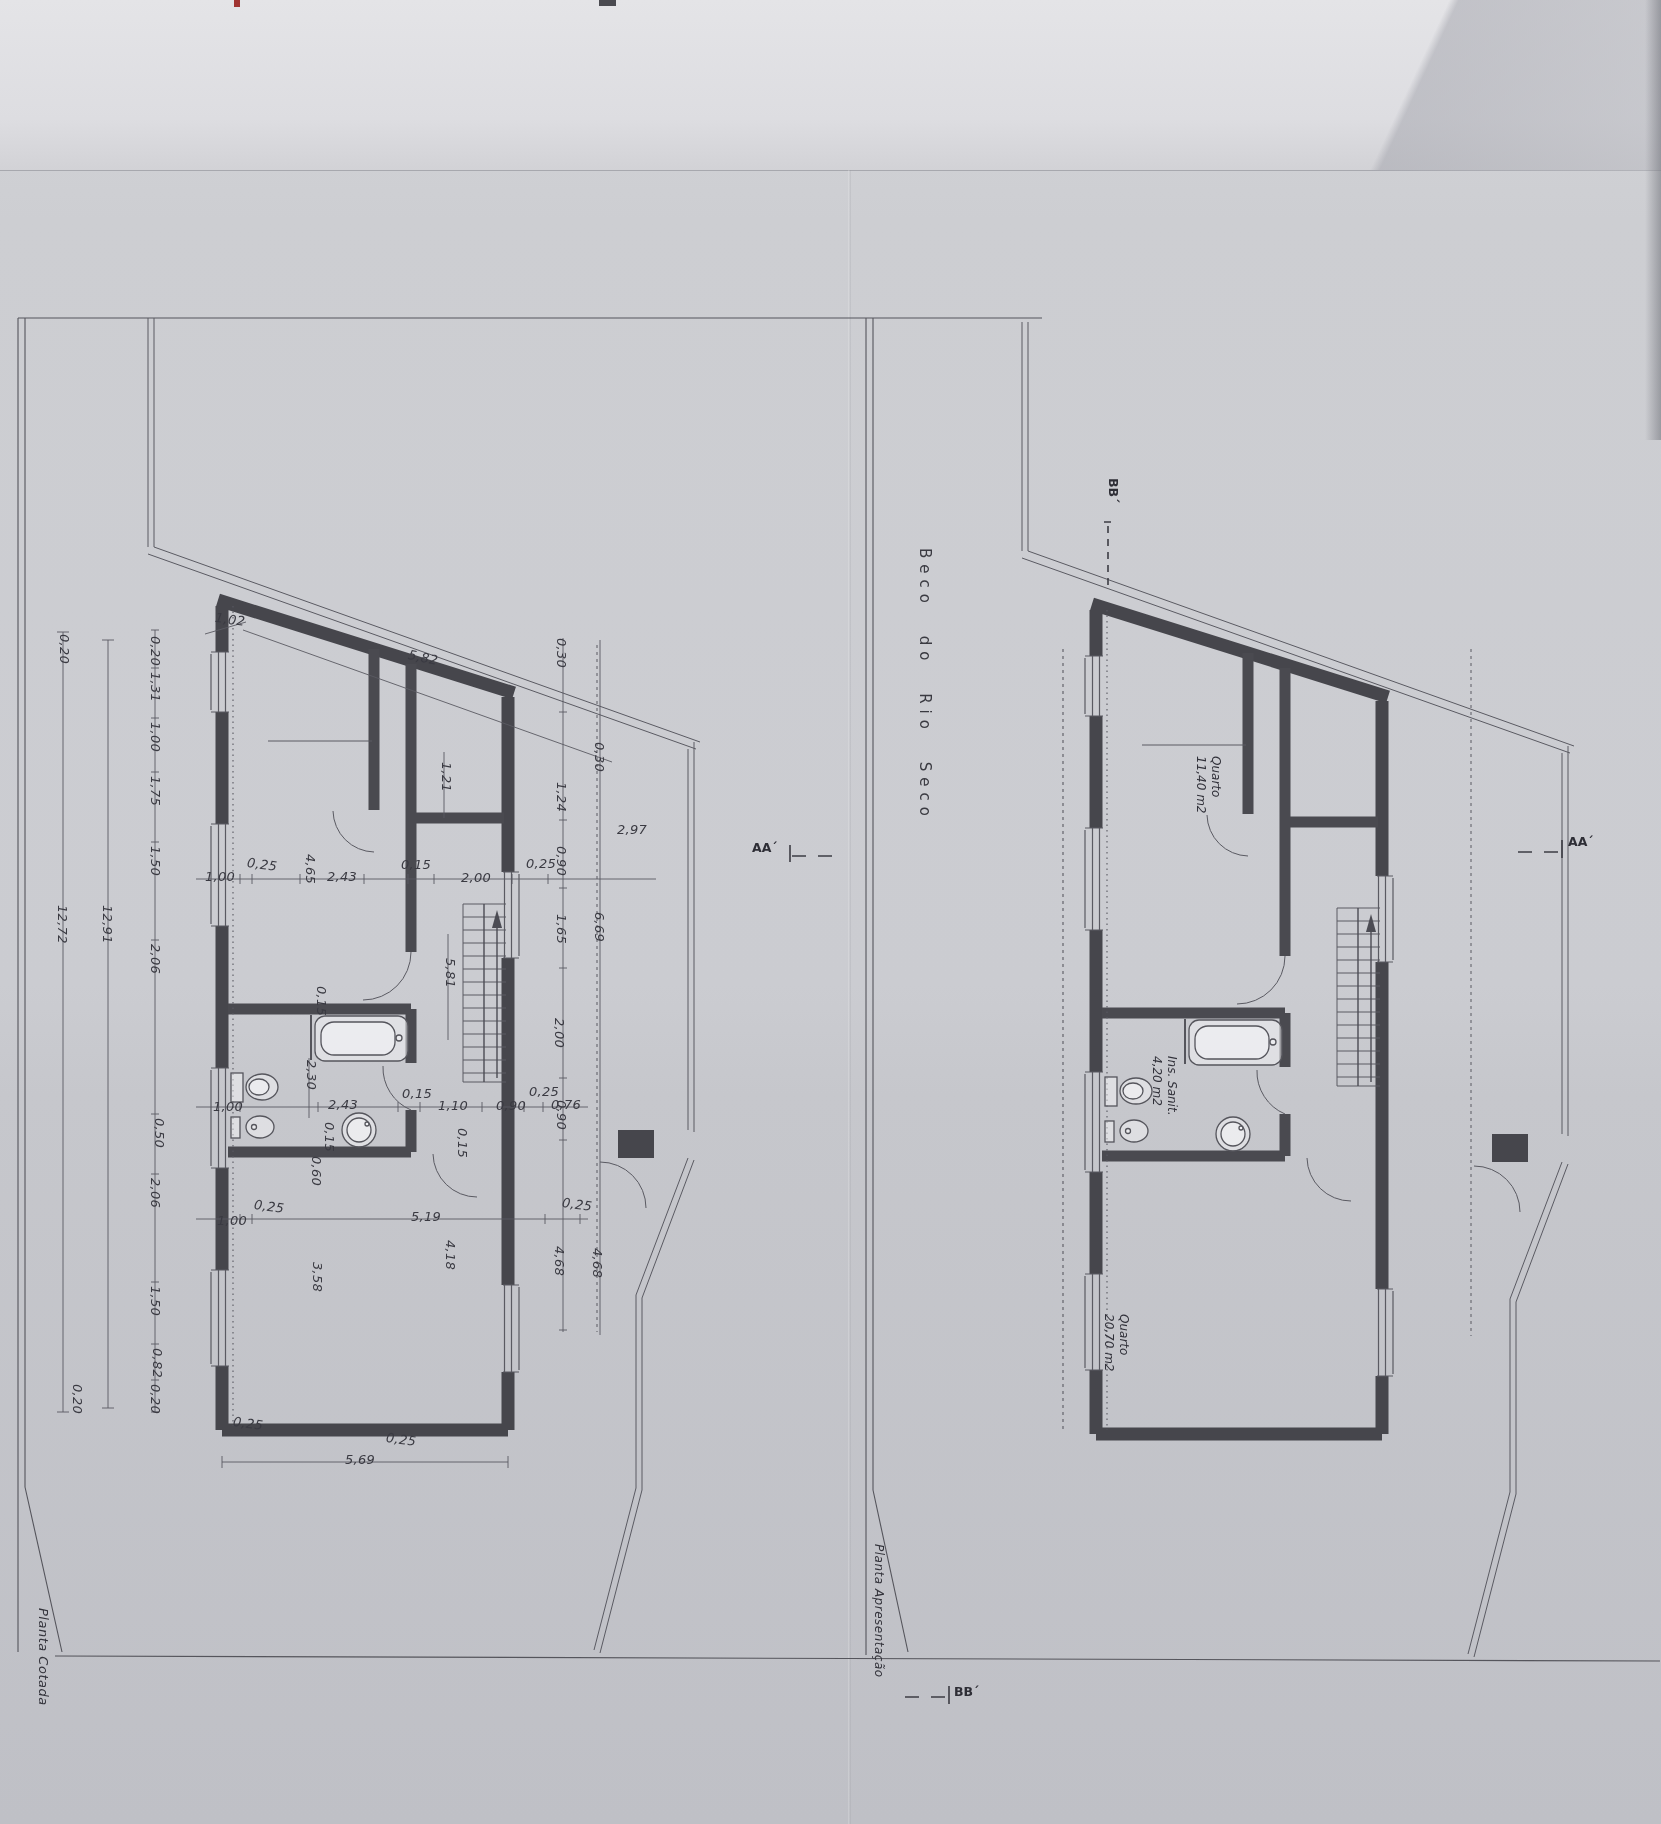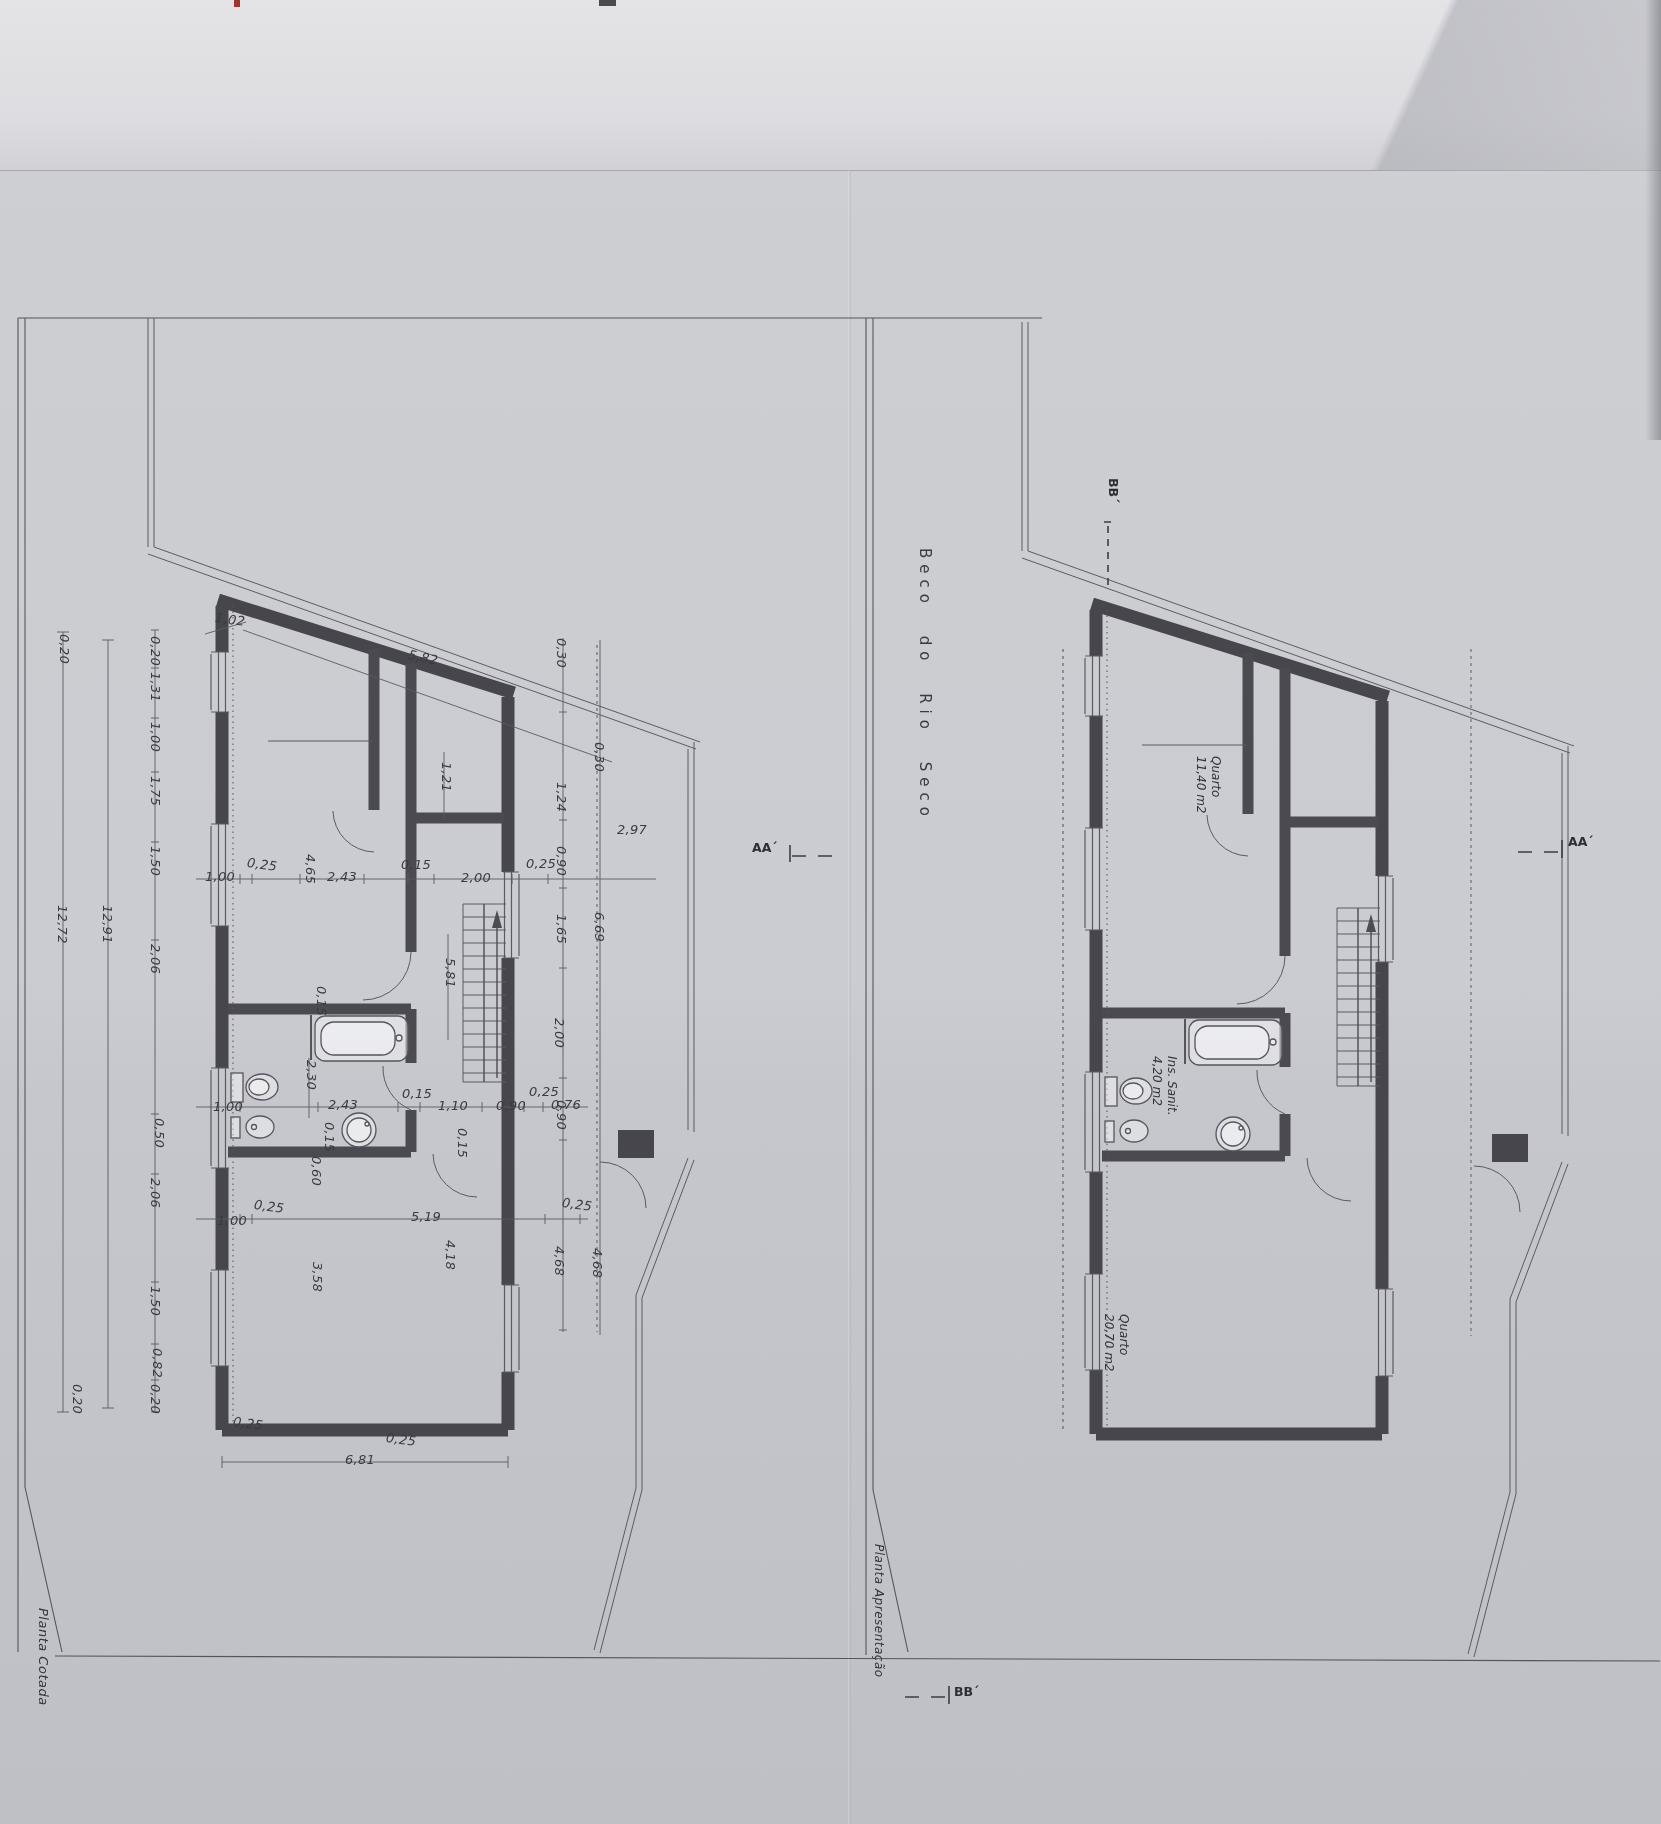--- a/index.html
+++ b/index.html
@@ -217,15 +217,15 @@
 <span class="dim v" style="left:455px;top:1128px">0,15</span>
 
 <span class="dim" style="left:217px;top:1213px">1,00</span>
 <span class="dim rot8" style="left:254px;top:1199px">0,25</span>
 <span class="dim" style="left:411px;top:1209px">5,19</span>
 <span class="dim rot8" style="left:562px;top:1197px">0,25</span>
 
 <span class="dim v" style="left:310px;top:1262px">3,58</span>
 <span class="dim v" style="left:443px;top:1240px">4,18</span>
 
-<span class="dim" style="left:345px;top:1452px">6,81</span>
+<span class="dim" style="left:345px;top:1452px">5,69</span>
 <span class="dim rot8" style="left:233px;top:1416px">0,25</span>
 <span class="dim rot8" style="left:386px;top:1432px">0,25</span>
 
 </body></html>

